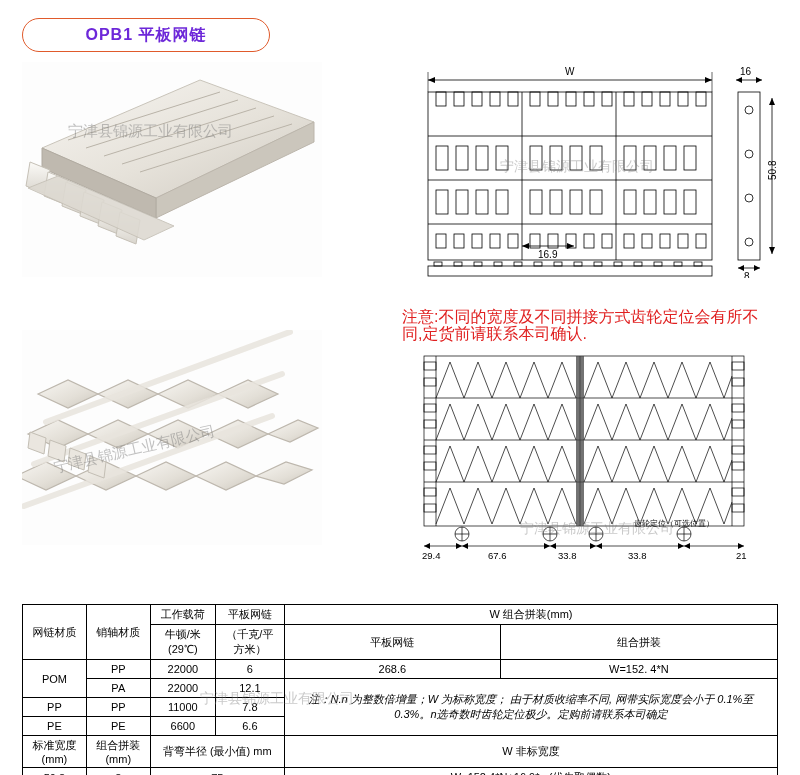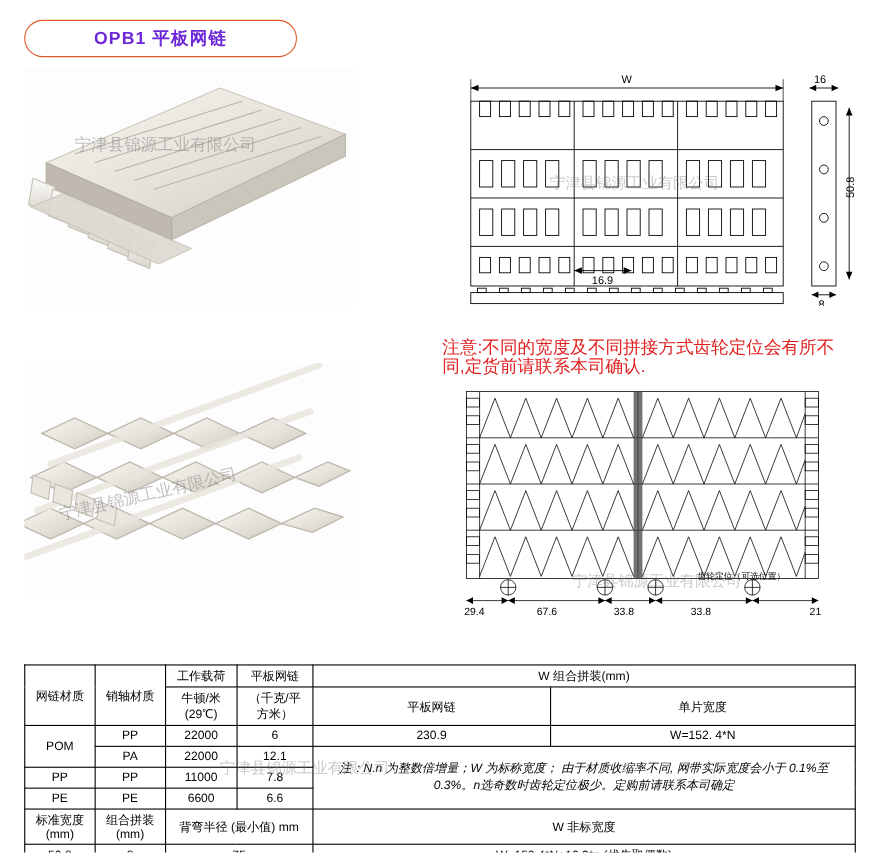--- a/index.html
+++ b/index.html
@@ -445,29 +445,29 @@
       <td rowspan="2" class="hd">网链材质</td>
       <td rowspan="2" class="hd">销轴材质</td>
       <td class="hd">工作载荷</td>
       <td class="hd">平板网链</td>
       <td colspan="2" class="hd">W 组合拼装(mm)</td>
     </tr>
     <tr>
       <td>牛顿/米 (29℃)</td>
       <td>（千克/平方米）</td>
       <td>平板网链</td>
-      <td>单片宽度</td>
+      <td>组合拼装</td>
     </tr>
 
     <tr>
       <td rowspan="2">POM</td>
       <td>PP</td>
       <td>22000</td>
       <td>6</td>
-      <td>230.9</td>
+      <td>268.6</td>
       <td>W=152. 4*N</td>
     </tr>
     <tr>
       <td>PA</td>
       <td>22000</td>
       <td>12.1</td>
       <td rowspan="3" colspan="2" class="note-cell">注：N.n 为整数倍增量；W 为标称宽度； 由于材质收缩率不同, 网带实际宽度会小于 0.1%至 0.3%。n选奇数时齿轮定位极少。定购前请联系本司确定</td>
     </tr>
     <tr>
       <td>PP</td>

